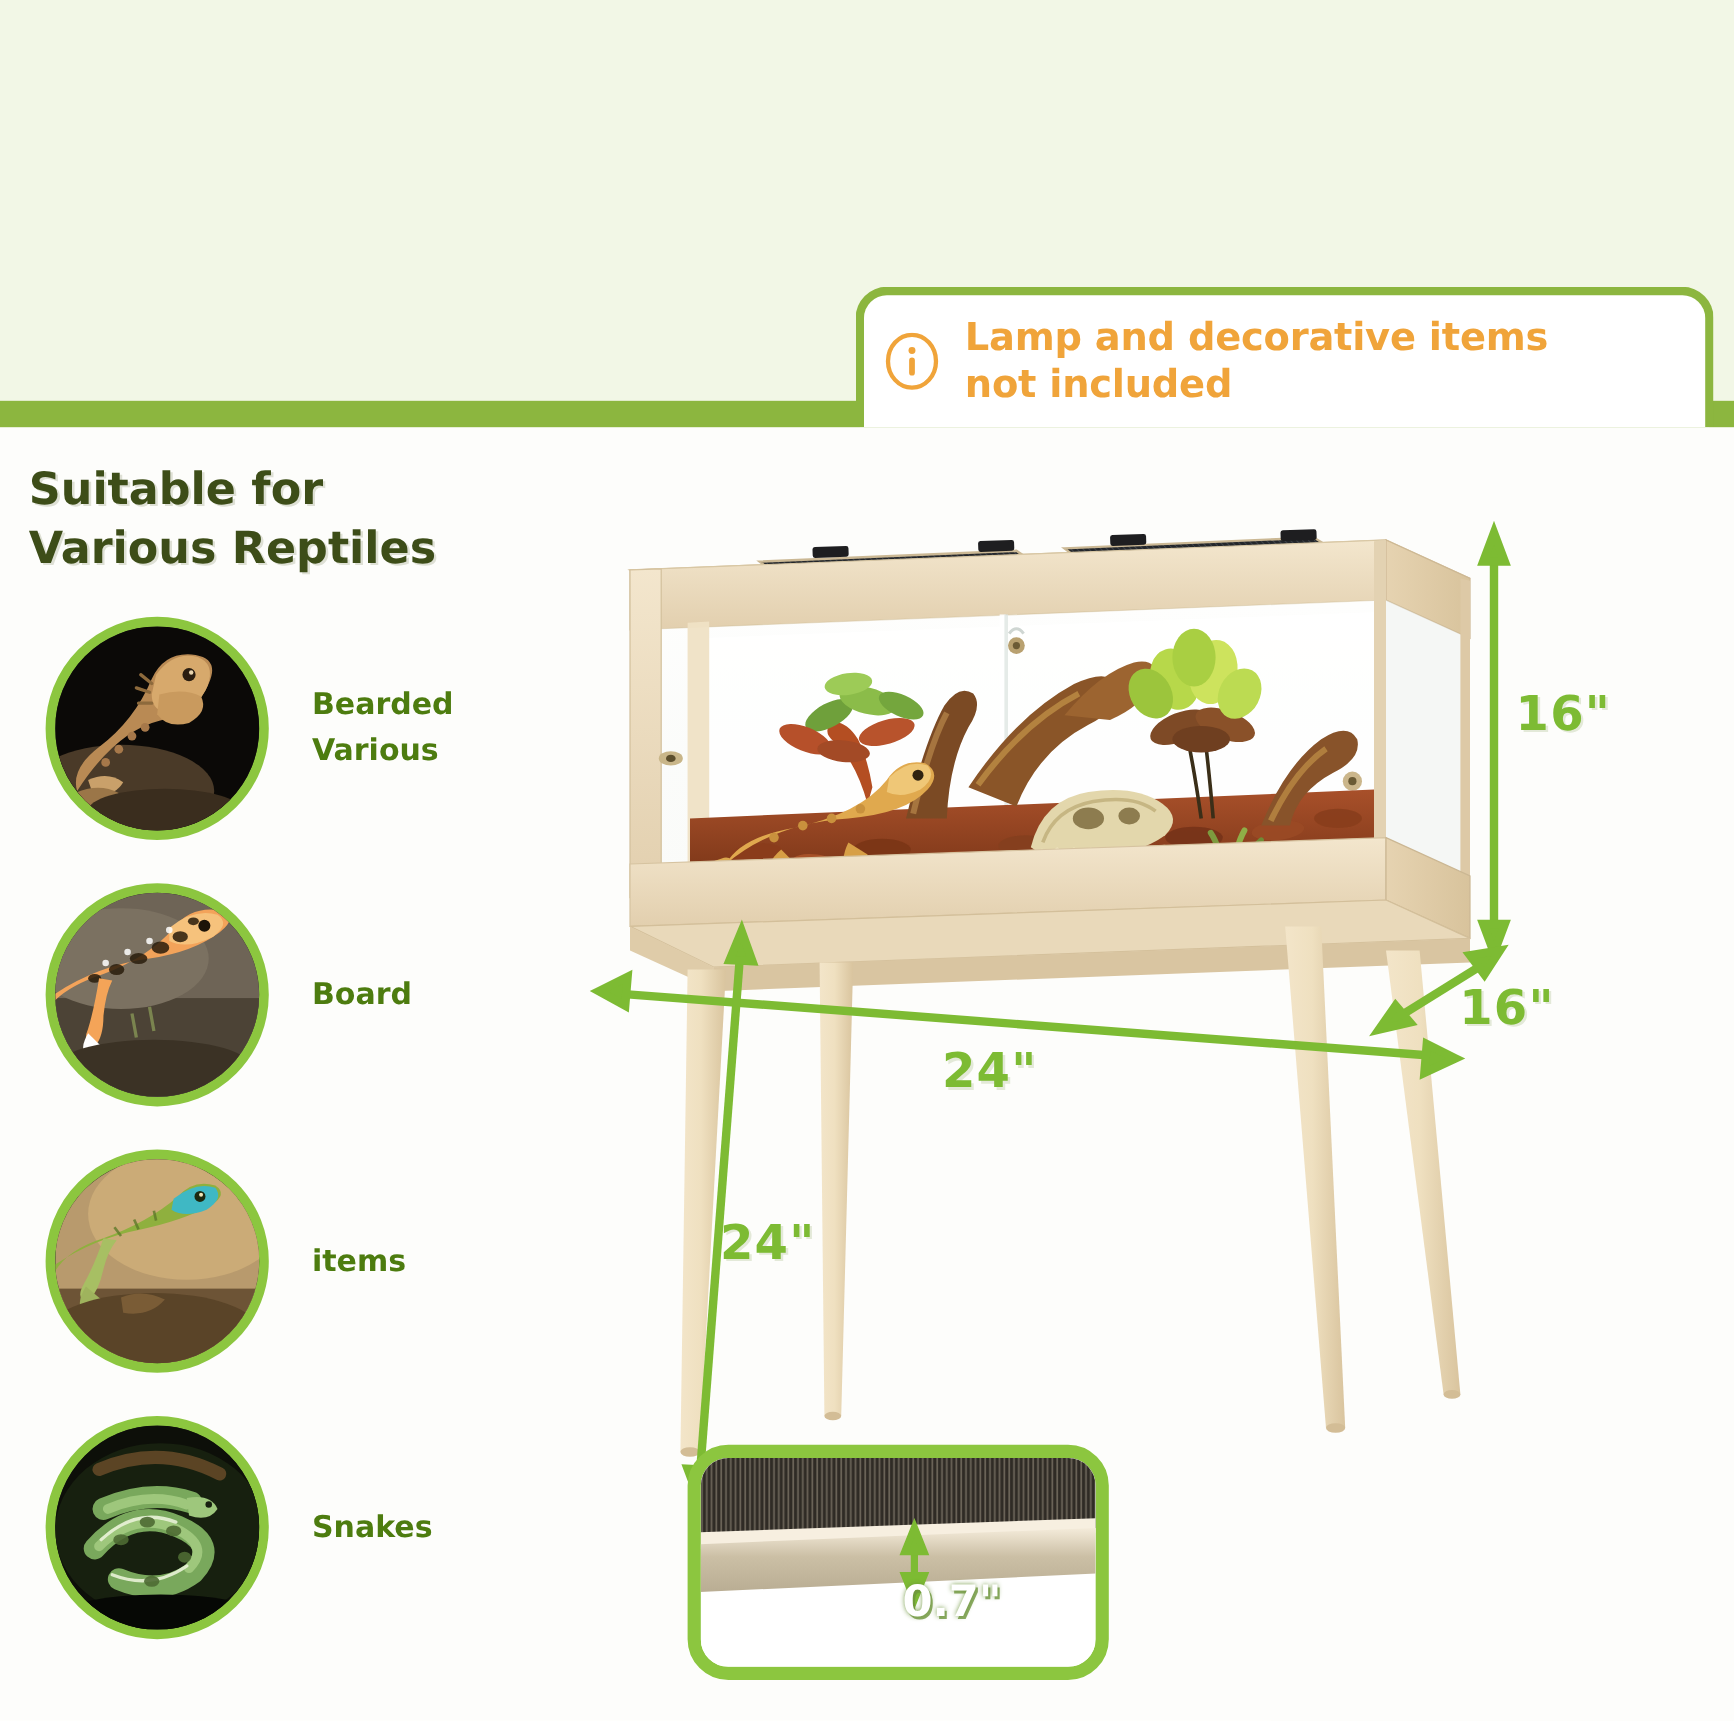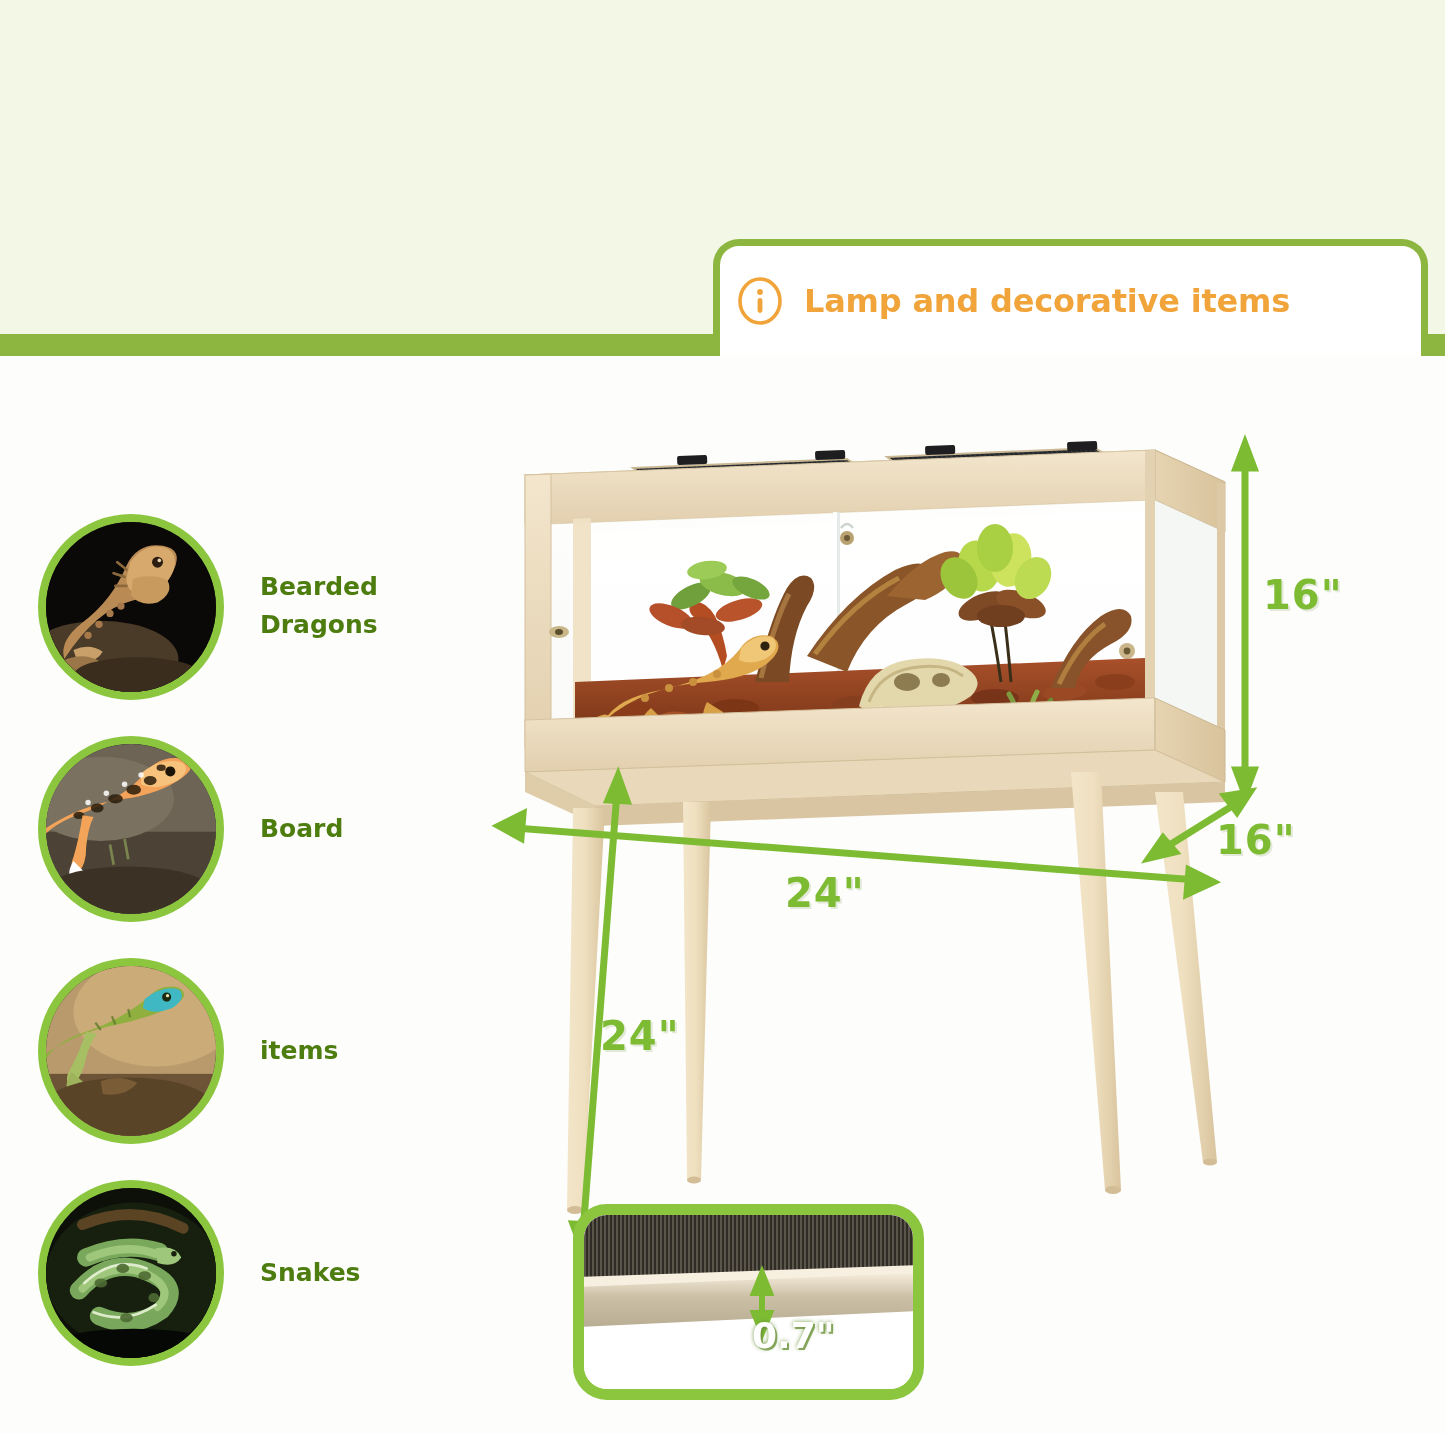--- a/index.html
+++ b/index.html
@@ -114,23 +114,28 @@
   <div class="header-rule"></div>
 
   <div class="notice">
     <svg class="notice-icon" viewBox="0 0 48 48">
       <ellipse cx="24" cy="24" rx="20" ry="22" fill="none" stroke="#f0a43a" stroke-width="3.6"></ellipse>
       <circle cx="24" cy="15" r="2.9" fill="#f0a43a"></circle>
       <rect x="21.6" y="21" width="4.8" height="15" rx="2.4" fill="#f0a43a"></rect>
     </svg>
     <div>
       <div class="notice-text">Lamp and decorative items</div>
-    </div>
-  </div>
-
+      <div class="notice-text">not included</div>
+    </div>
+  </div>
+
+  <div class="left-head">
+    <div>Suitable for</div>
+    <div>Various Reptiles</div>
+  </div>
 
   <div class="rep-item" style="top:514px">
     <div class="rep-circle">
       <svg class="art" viewBox="0 0 186 186" preserveAspectRatio="xMidYMid slice">
         <rect width="186" height="186" fill="#0b0907"></rect>
         <ellipse cx="60" cy="150" rx="85" ry="42" fill="#4a3a28"></ellipse>
         <path d="M20 150 Q55 96 95 86 Q130 78 140 52 Q150 30 128 26 Q100 22 88 48 Q72 86 40 110 Q14 130 20 150Z" fill="#b98a54"></path>
         <path d="M92 44 Q108 22 130 28 Q146 34 139 54 Q130 76 106 80 Q88 78 88 62Z" fill="#d7a96c"></path>
         <path d="M95 62 Q118 56 133 64 Q140 78 122 88 Q102 93 93 80Z" fill="#c99a5e"></path>
         <circle cx="122" cy="44" r="6" fill="#2b1d10"></circle>
@@ -142,21 +147,21 @@
           <circle cx="46" cy="124" r="4"></circle>
             <circle cx="82" cy="92" r="4"></circle>
         </g>
         <path d="M30 140 Q48 132 62 142 Q54 156 34 152Z" fill="#c9a06a"></path>
         <path d="M18 152 Q40 142 58 152 Q44 168 22 162Z" fill="#9b7648"></path>
         <ellipse cx="100" cy="168" rx="70" ry="20" fill="#3a2d1e"></ellipse>
       </svg>
     </div>
     <div class="rep-label" style="top:54px">
       <div>Bearded</div>
-      <div>Dragons</div>
+      <div>Various</div>
     </div>
   </div>
 
   <div class="rep-item" style="top:736px">
     <div class="rep-circle">
       <svg class="art" viewBox="0 0 186 186" preserveAspectRatio="xMidYMid slice">
         <rect width="186" height="186" fill="#6e6456"></rect>
         <rect y="96" width="186" height="90" fill="#4c4336"></rect>
         <ellipse cx="60" cy="60" rx="80" ry="46" fill="#7b7161"></ellipse>
         <path d="M0 92 Q40 66 86 60 Q126 54 150 36 Q168 22 150 16 Q124 12 108 32 Q86 58 44 74 Q14 84 0 98Z" fill="#f3a35a"></path>

